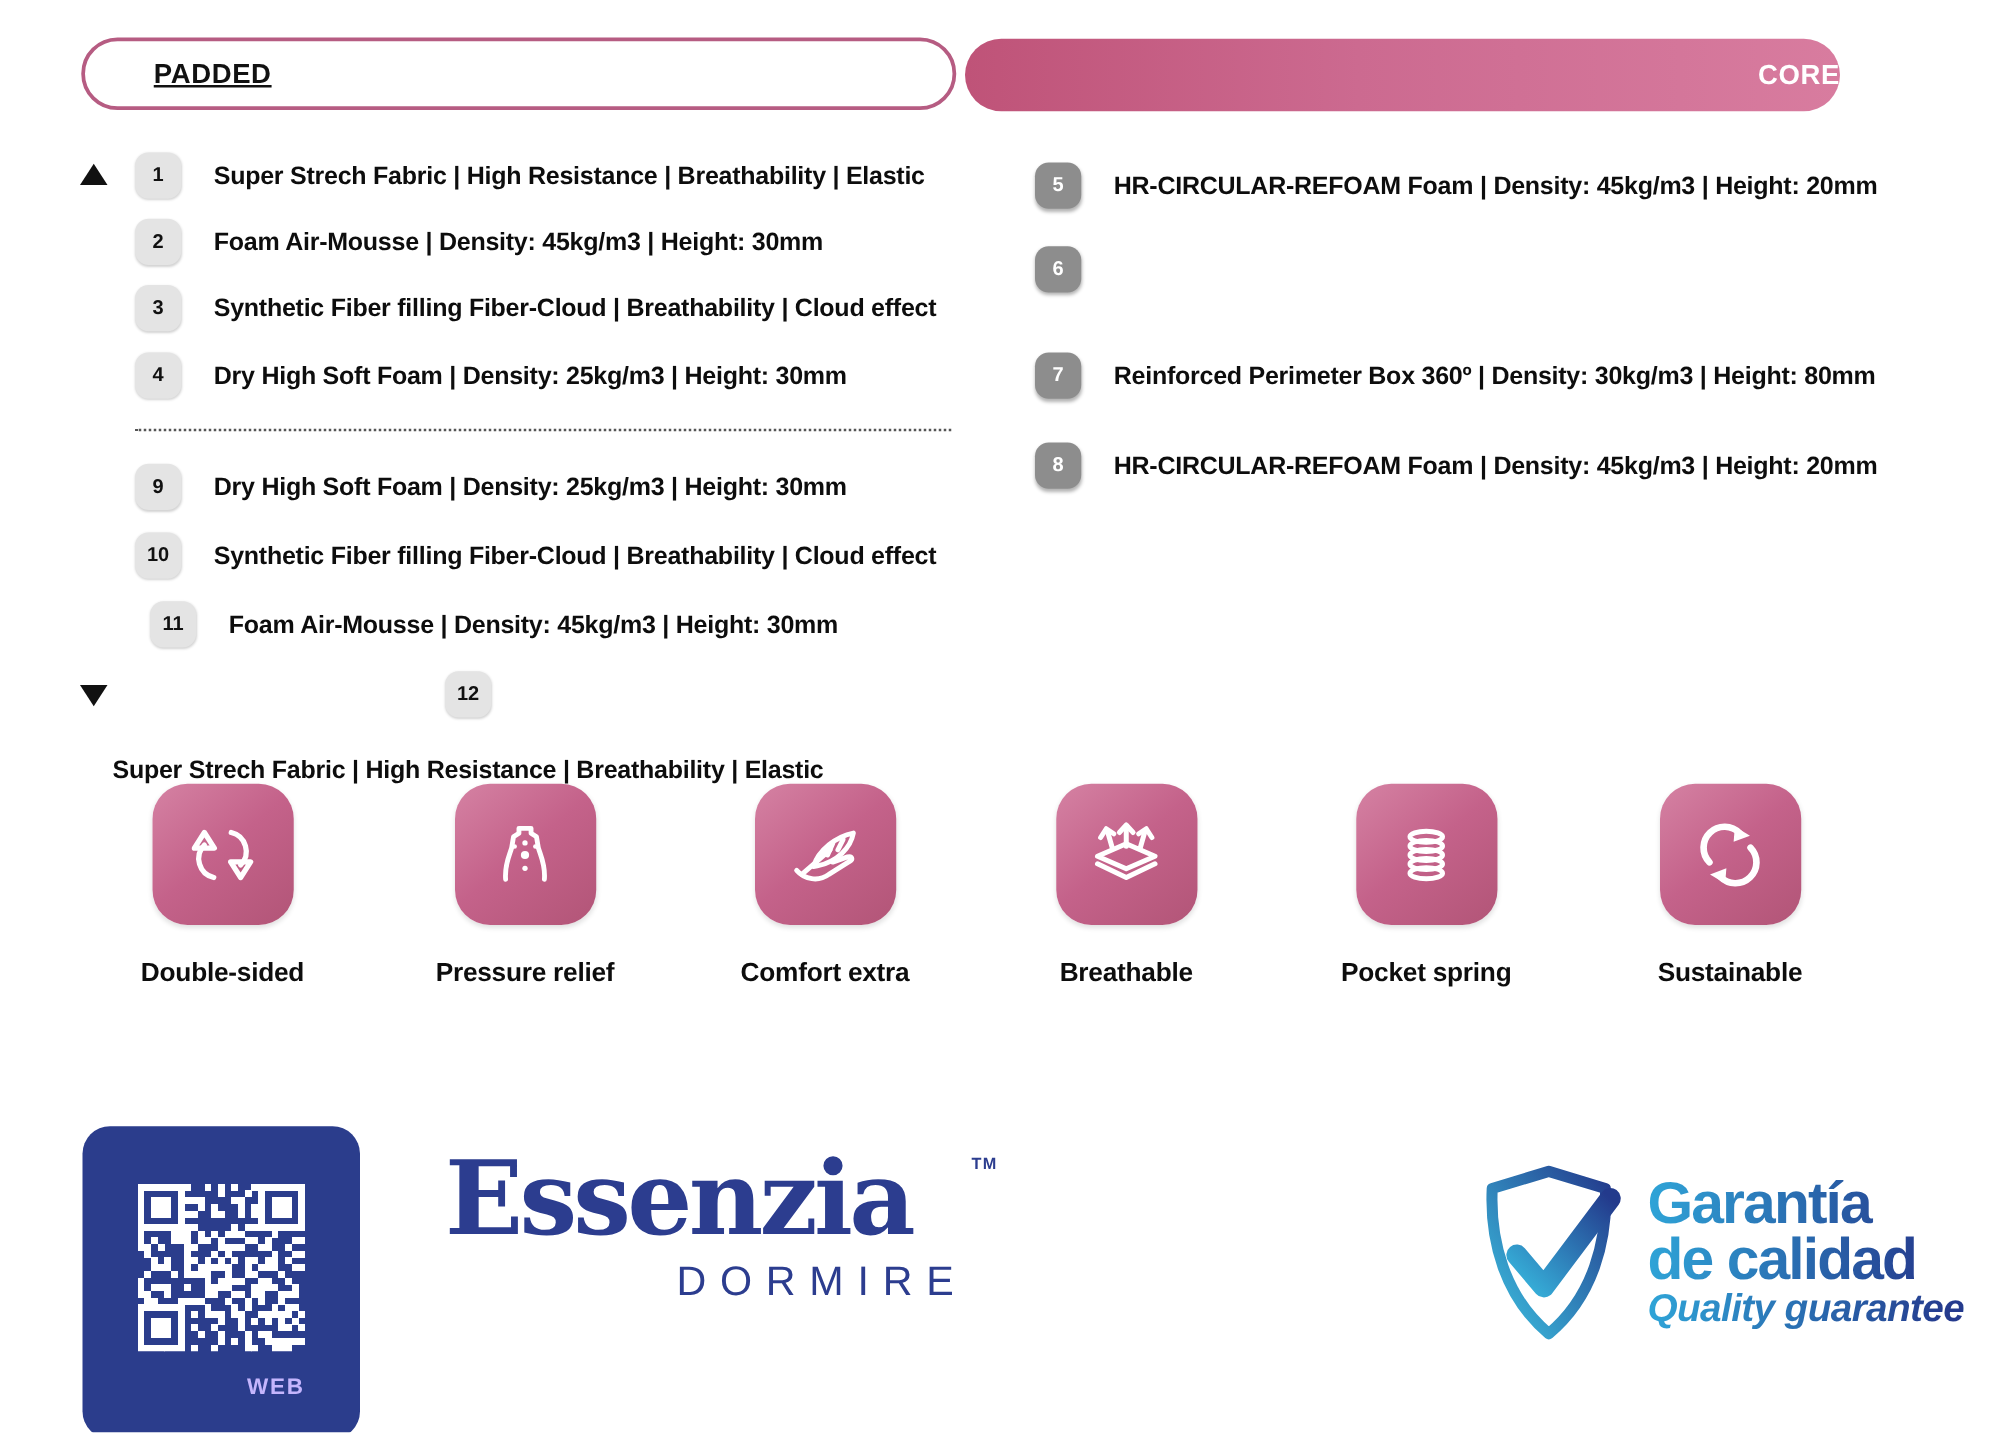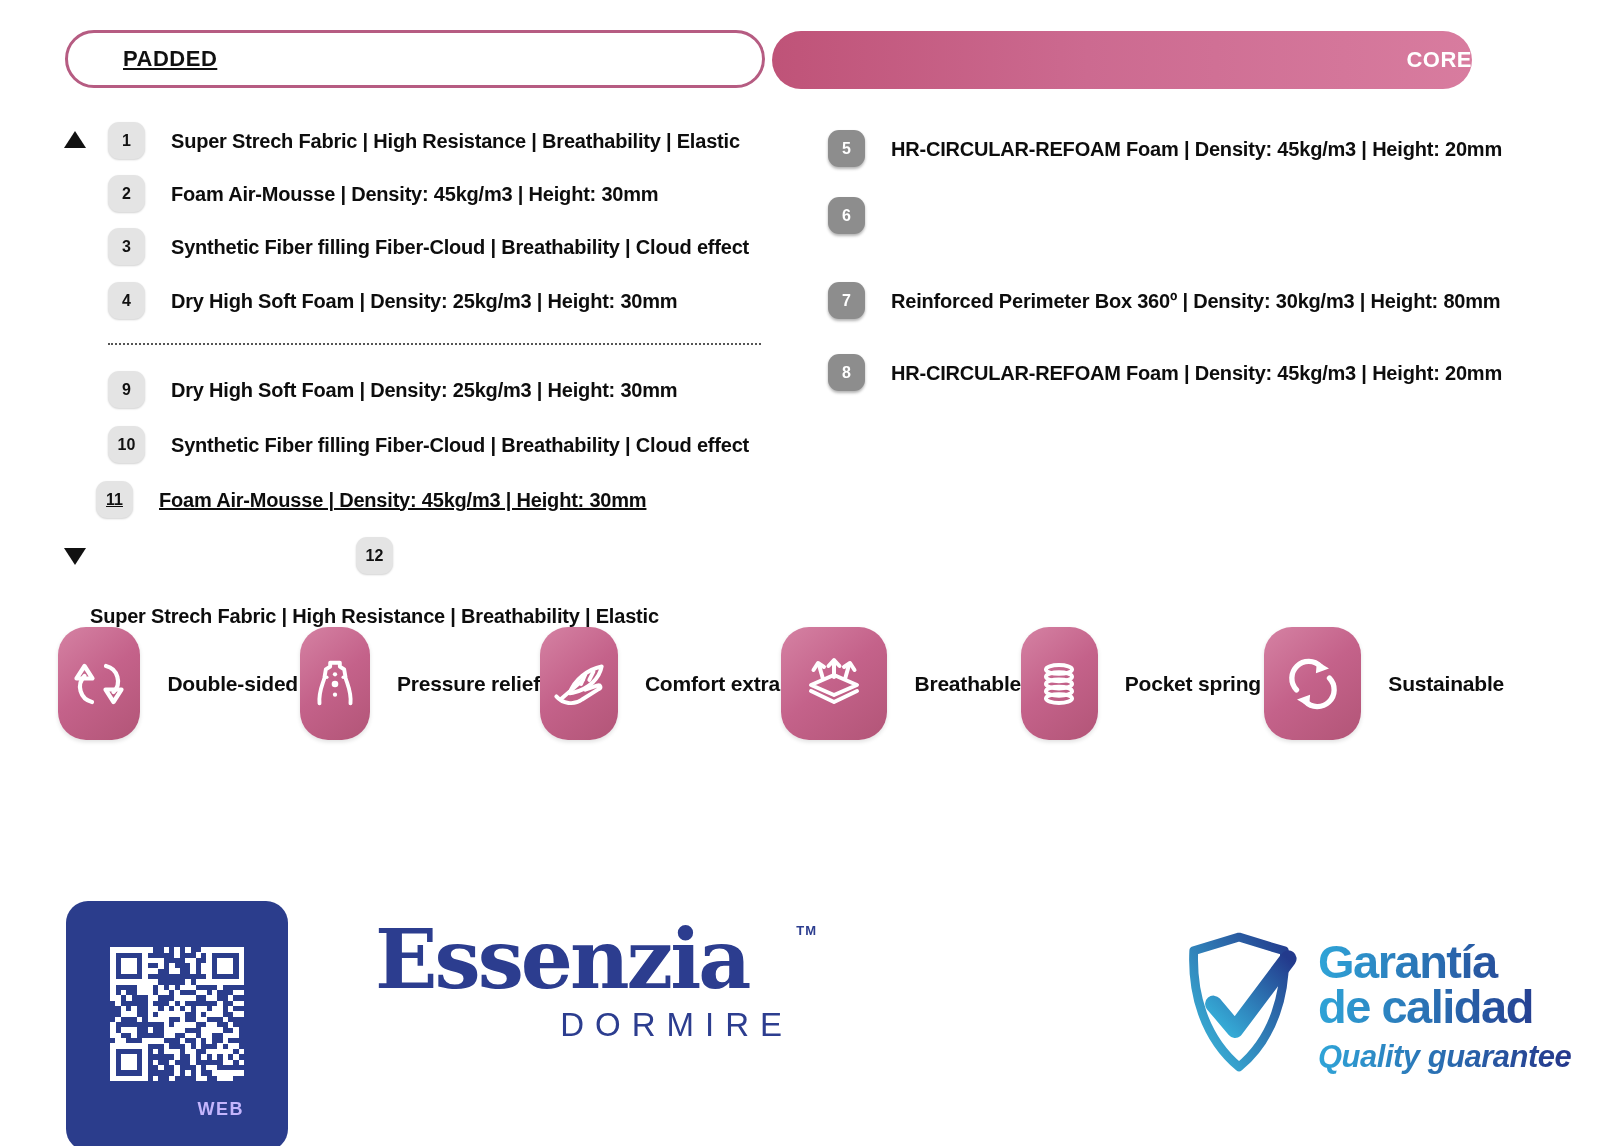--- a/index.html
+++ b/index.html
@@ -22,46 +22,46 @@
   .badge.dark{background:#8d8d8d;color:#fff;box-shadow:0 2px 3px rgba(0,0,0,.3);}
   .itext{font-weight:bold;font-size:20px;line-height:1.6;letter-spacing:-.2px;white-space:pre-line;color:#0d0d0d;}
 
   .tri{position:absolute;width:0;height:0;border-left:11px solid transparent;border-right:11px solid transparent;}
   .tri-up{left:64px;top:131px;border-bottom:17px solid #111;}
   .tri-down{left:64px;top:548px;border-top:17px solid #111;}
 
   .divider{position:absolute;left:108px;top:343px;width:653px;border-top:2px dotted #555;}
 
   
-  .feature{position:absolute;top:627px;width:240px;display:flex;flex-direction:row;align-items:center;gap:27px;}
+  .feature{position:absolute;top:627px;width:240px;display:flex;flex-direction:column;align-items:center;gap:27px;}
   .tile{width:113px;height:113px;border-radius:28px;display:flex;align-items:center;justify-content:center;
         background:linear-gradient(140deg,#d582a3 0%,#c4628a 48%,#b25577 100%);
         box-shadow:0 2px 4px rgba(0,0,0,.12);}
   .tile svg{display:block;}
   .flabel{font-weight:bold;font-size:21px;color:#0d0d0d;letter-spacing:-.2px;white-space:nowrap;}
 
   
   .qr-box{position:absolute;left:66px;top:901px;width:222px;height:250px;background:#2b3d8c;border-radius:22px;}
   .qr-box svg{position:absolute;left:44px;top:46px;}
   .web{position:absolute;left:0;top:198px;width:178px;text-align:right;color:#c4b5fd;font-weight:bold;
        font-size:18px;letter-spacing:1.5px;}
 
-  .brand{position:absolute;left:356px;top:916px;width:418px;margin-left:19px;}
+  .brand{position:absolute;left:356px;top:916px;width:418px;}
   .brand-name{position:relative;font-family:"DejaVu Serif",serif;font-weight:bold;font-size:82px;line-height:1.05;
               color:#2c3d8f;letter-spacing:-3px;}
   .brand-tm{position:absolute;right:-24px;top:8px;font-family:"Liberation Sans",sans-serif;
             font-size:13px;font-weight:bold;letter-spacing:1px;color:#2c3d8f;}
   .brand-sub{text-align:right;font-size:33px;letter-spacing:11px;color:#2c3d8f;margin-top:4px;font-weight:400;}
 
   .guarantee{position:absolute;left:1180px;top:928px;display:flex;gap:16px;}
   .g-text{padding-top:12px;}
   .g-line{font-size:47px;font-weight:bold;line-height:.95;letter-spacing:-1.5px;
           background:linear-gradient(92deg,#2fa5d8 0%,#253a8d 90%);
           -webkit-background-clip:text;background-clip:text;color:transparent;}
-  .g-sub{margin-top:10px;font-size:31px;font-weight:bold;font-style:italic;letter-spacing:-.5px;
+  .g-sub{font-size:31px;font-weight:bold;font-style:italic;letter-spacing:-.5px;
          background:linear-gradient(92deg,#2fa5d8 0%,#253a8d 95%);
          -webkit-background-clip:text;background-clip:text;color:transparent;}
 </style>
 </head>
 <body>
 
 <div class="page">
 
   <div class="pill pill-outline">
     <span class="pill-label">PADDED</span>
@@ -93,21 +93,21 @@
   <div class="divider"></div>
 
   <div class="row" style="left:108px;top:371px;">
     <span class="badge light">9</span>
     <span class="itext">Dry High Soft Foam | Density: 25kg/m3 | Height: 30mm</span>
   </div>
   <div class="row" style="left:108px;top:426px;">
     <span class="badge light">10</span>
     <span class="itext">Synthetic Fiber filling Fiber-Cloud | Breathability | Cloud effect</span>
   </div>
-  <div class="row" style="left:96px;top:481px;text-decoration:underline;">
+  <div class="row" style="left:120px;top:481px;">
     <span class="badge light">11</span>
     <span class="itext">Foam Air-Mousse | Density: 45kg/m3 | Height: 30mm</span>
   </div>
   <div class="row" style="left:90px;top:537px;flex-direction:column;">
     <span class="badge light">12</span>
     <span class="itext">Super Strech Fabric | High Resistance | Breathability | Elastic</span>
   </div>
 
   <div class="row" style="left:828px;top:130px;">
     <span class="badge dark">5</span>

